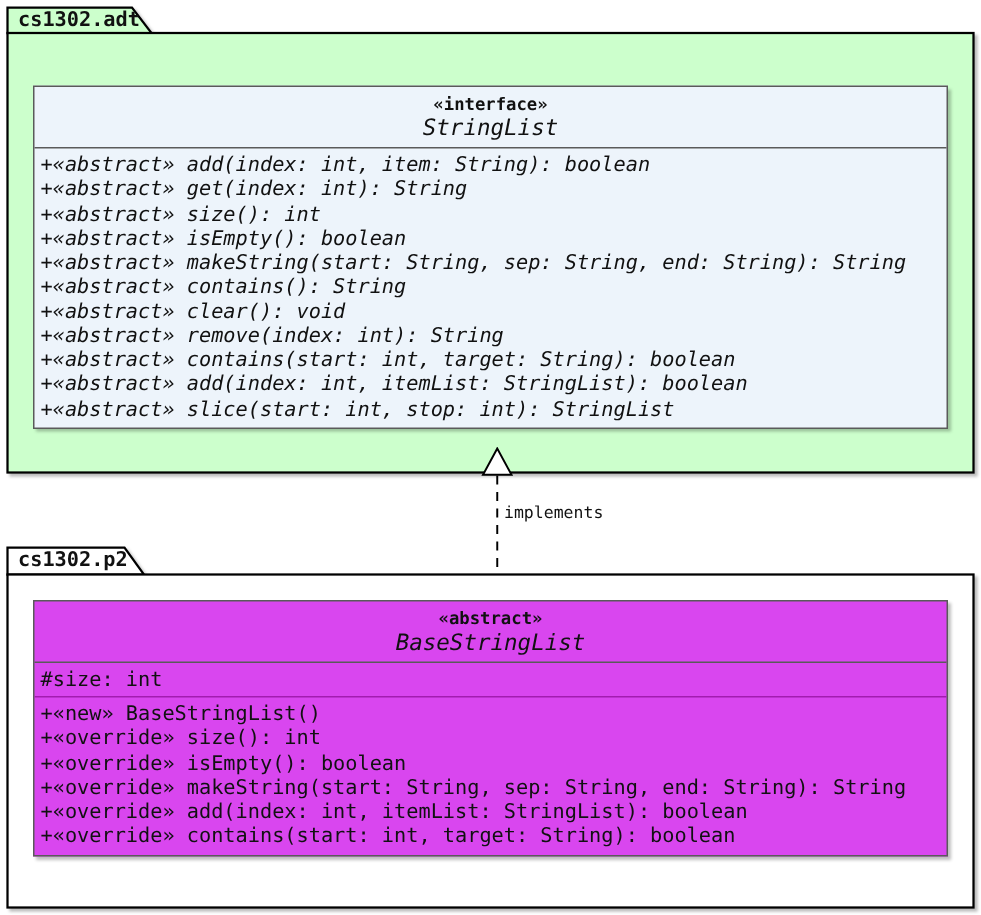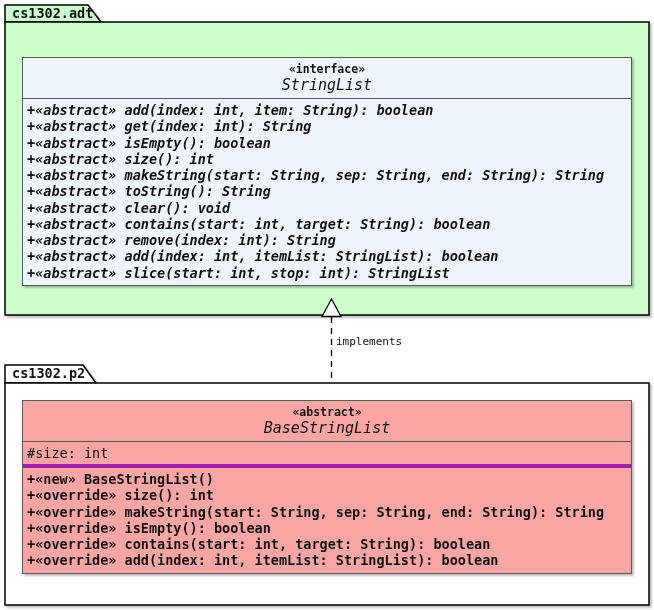--- a/index.html
+++ b/index.html
@@ -19,23 +19,23 @@
     position:absolute;left:0;top:23px;width:100%;text-align:center;
     font-style:italic;font-size:16px;line-height:18px;
   }
   .classbox{
     position:absolute;width:610px;box-sizing:border-box;
     border:1px solid #5a5a5a;box-shadow:2px 2px 2px rgba(0,0,0,0.25);
   }
   .box-header{text-align:center;padding:4px 0 3px 0;border-bottom:1px solid #5a5a5a;}
   .stereo-line{font-weight:bold;font-size:11.5px;line-height:14px;}
   .name-line{font-style:italic;font-size:15px;line-height:19px;}
-  .box-fields{border-bottom:4px solid #a21caf;padding:3px 4px;}
+  .box-fields{border-bottom:1px solid #a21caf;padding:3px 4px;}
   .box-members{padding:3px 4px 4px 4px;}
-  .member{font-size:13.5px;line-height:16.25px;white-space:pre;font-weight:bold;}
+  .member{font-size:13.5px;line-height:16.25px;white-space:pre;}
   .italic .member{font-style:italic;}
   .field-line{font-size:13.5px;line-height:16px;white-space:pre;}
   .relation-svg{position:absolute;left:320px;top:298px;}
   .relation-label{
     position:absolute;left:336px;top:334px;
     font-size:11px;line-height:16px;
   }
 </style>
 </head>
 <body>
@@ -48,56 +48,56 @@
   <div class="pkg-tab-label">cs1302.adt</div>
 
   <div class="classbox" style="left: 18px; top: 53px; background-color: rgb(237, 244, 251);">
     <div class="box-header">
       <div class="stereo-line">«interface»</div>
       <div class="name-line">StringList</div>
     </div>
     <div class="box-members italic">
       <div class="member">+«abstract» add(index: int, item: String): boolean</div>
       <div class="member">+«abstract» get(index: int): String</div>
+      <div class="member">+«abstract» size(): int</div>
       <div class="member">+«abstract» isEmpty(): boolean</div>
-      <div class="member">+«abstract» size(): int</div>
       <div class="member">+«abstract» makeString(start: String, sep: String, end: String): String</div>
-      <div class="member">+«abstract» toString(): String</div>
+      <div class="member">+«abstract» contains(): String</div>
       <div class="member">+«abstract» clear(): void</div>
+      <div class="member">+«abstract» remove(index: int): String</div>
       <div class="member">+«abstract» contains(start: int, target: String): boolean</div>
-      <div class="member">+«abstract» remove(index: int): String</div>
       <div class="member">+«abstract» add(index: int, itemList: StringList): boolean</div>
       <div class="member">+«abstract» slice(start: int, stop: int): StringList</div>
     </div>
   </div>
 </div>
 
 <svg class="relation-svg" width="24" height="92">
   <polygon points="11.5,1 2,18.5 21,18.5" fill="#ffffff" stroke="#000" stroke-width="1.3"></polygon>
   <line x1="11.5" y1="19" x2="11.5" y2="90" stroke="#000" stroke-width="1.3" stroke-dasharray="6,5"></line>
 </svg>
 <div class="relation-label">implements</div>
 
 <div class="pkg" style="left:4px;top:364px;width:524px;height:243px;">
   <svg width="646" height="243">
     <path d="M1,19 L1,1 L79,1 L92,19 Z" stroke="#000" stroke-width="1.5" fill="#ffffff"></path>
     <rect x="1" y="19" width="644" height="222" stroke="#000" stroke-width="1.5" fill="#ffffff"></rect>
   </svg>
   <div class="pkg-tab-label">cs1302.p2</div>
 
-  <div class="classbox" style="left: 18px; top: 36px; background-color: #fca5a5;">
+  <div class="classbox" style="left: 18px; top: 36px; background-color: #d946ef;">
     <div class="box-header">
       <div class="stereo-line">«abstract»</div>
       <div class="name-line">BaseStringList</div>
     </div>
     <div class="box-fields">
       <div class="field-line">#size: int</div>
     </div>
     <div class="box-members">
       <div class="member">+«new» BaseStringList()</div>
       <div class="member">+«override» size(): int</div>
+      <div class="member">+«override» isEmpty(): boolean</div>
       <div class="member">+«override» makeString(start: String, sep: String, end: String): String</div>
-      <div class="member">+«override» isEmpty(): boolean</div>
+      <div class="member">+«override» add(index: int, itemList: StringList): boolean</div>
       <div class="member">+«override» contains(start: int, target: String): boolean</div>
-      <div class="member">+«override» add(index: int, itemList: StringList): boolean</div>
     </div>
   </div>
 </div>
 
 </body></html>

